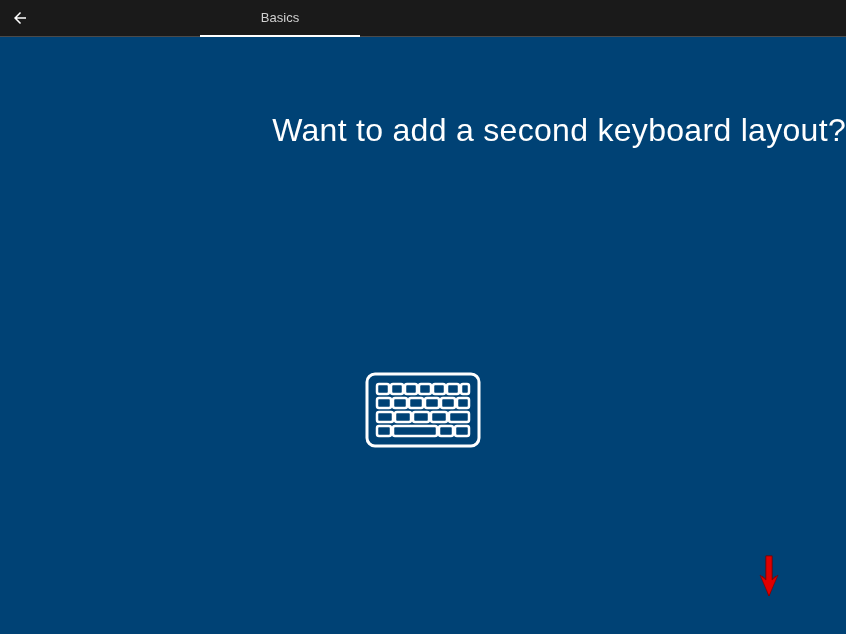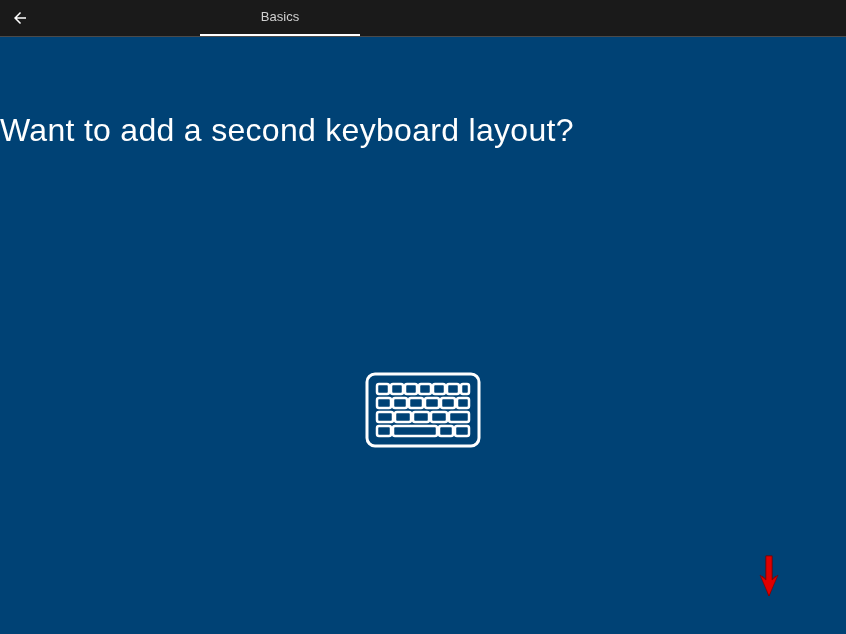--- a/index.html
+++ b/index.html
@@ -13,21 +13,21 @@
       background: #004275;
       font-family: "Segoe UI", "Segoe UI Light", Arial, sans-serif;
       overflow: hidden;
       position: relative;
     }
     .top-bar {
       width: 100%;
       height: 37px;
       background: #1a1a1a;
       display: flex;
-      align-items: flex-end;
+      align-items: center;
       position: relative;
       border-bottom: 1px solid #4a4a4a;
     }
     .back-btn {
       width: 40px;
       height: 37px;
       display: flex;
       align-items: center;
       justify-content: center;
       cursor: pointer;
@@ -51,21 +51,21 @@
     }
     .main {
       width: 100%;
       height: calc(100% - 37px - 34px);
       position: relative;
     }
     .heading {
       color: #ffffff;
       font-size: 32px;
       font-weight: 300;
-      text-align: left;
+      text-align: right;
       margin-top: 75px;
       letter-spacing: 0.3px;
     }
     .keyboard-illustration {
       position: absolute;
       left: 50%;
       top: 260px;
       transform: translateX(-50%);
     }
     .annotation-arrow {

